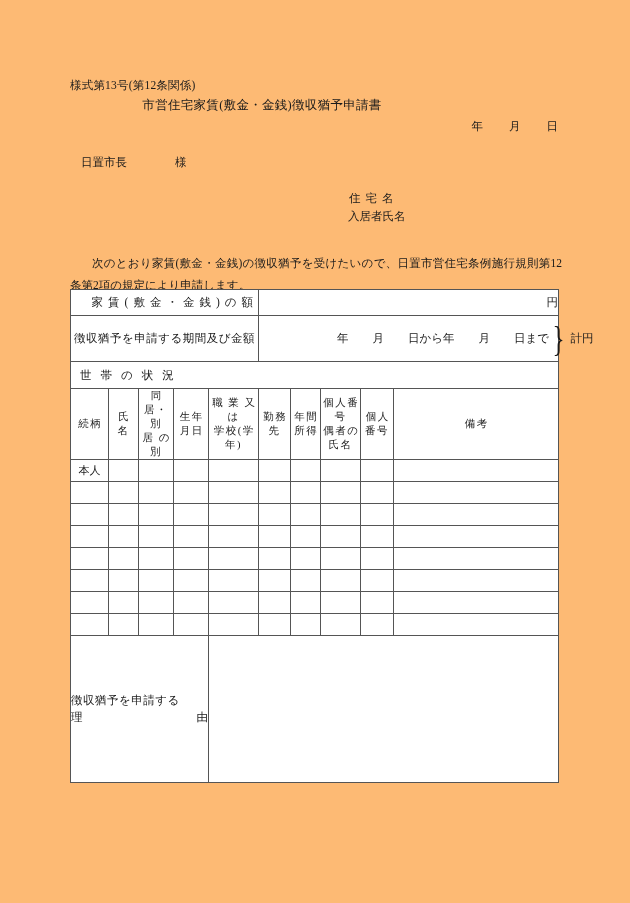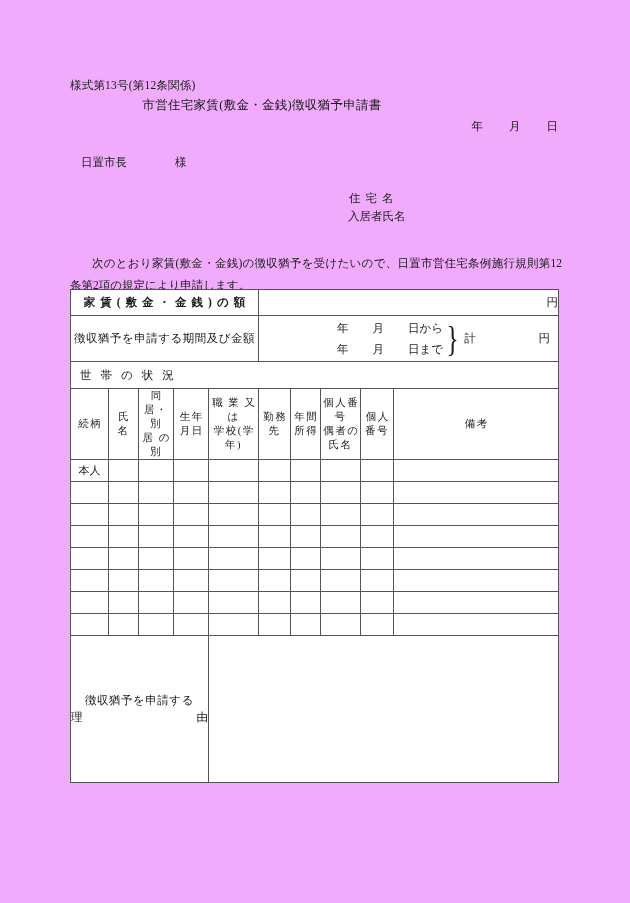--- a/index.html
+++ b/index.html
@@ -9,21 +9,21 @@
     background: #ffffff;
   }
   body {
     font-family: "Liberation Serif", "DejaVu Serif", serif;
     color: #1a1a1a;
   }
   #page {
     position: relative;
     width: 630px;
     height: 903px;
-    background: #f0abfc;
+    background: #fdba74;
     overflow: hidden;
     box-sizing: border-box;
   }
 
   
   .form-no {
     position: absolute;
     left: 70px;
     top: 78px;
     font-size: 11.5px;
@@ -93,25 +93,24 @@
   }
   .form-table td {
     border: 1px solid #555555;
     padding: 0;
     vertical-align: middle;
     background: #ffffff;
   }
 
   .lbl-rent {
     height: 25px;
-    text-align: center;
+    text-align: right;
     letter-spacing: 5px;
     text-indent: 5px;
     font-size: 11.5px;
-    font-weight: bold;
   }
   .cell-yen {
     height: 25px;
     text-align: right;
     padding-right: 8px;
     font-size: 11.5px;
   }
 
   .lbl-period {
     height: 45px;
@@ -125,21 +124,21 @@
   }
   .period-inner {
     display: flex;
     align-items: center;
     height: 45px;
     padding-left: 78px;
     box-sizing: border-box;
   }
   .period-dates {
     display: flex;
-    flex-direction: column;
+    flex-direction: row;
     justify-content: center;
     line-height: 21px;
     font-size: 11.5px;
     white-space: nowrap;
     text-align: right;
   }
   .period-dates .u { display: inline-block; width: 24px; }
   .brace {
     font-size: 36px;
     line-height: 34px;
@@ -183,21 +182,21 @@
     font-size: 11px;
   }
 
   .lbl-reason {
     height: 146px;
     vertical-align: middle;
     font-size: 11.5px;
     line-height: 17px;
     padding: 0 7px;
   }
-  .lbl-reason .l1 { display: block; letter-spacing: 0.5px; text-align: center; }
+  .lbl-reason .l1 { display: block; letter-spacing: 0.5px; }
   .lbl-reason .l2 {
     display: flex;
     justify-content: space-between;
   }
   .reason-blank { height: 146px; }
 </style>
 </head>
 <body>
 
 <div id="page">

